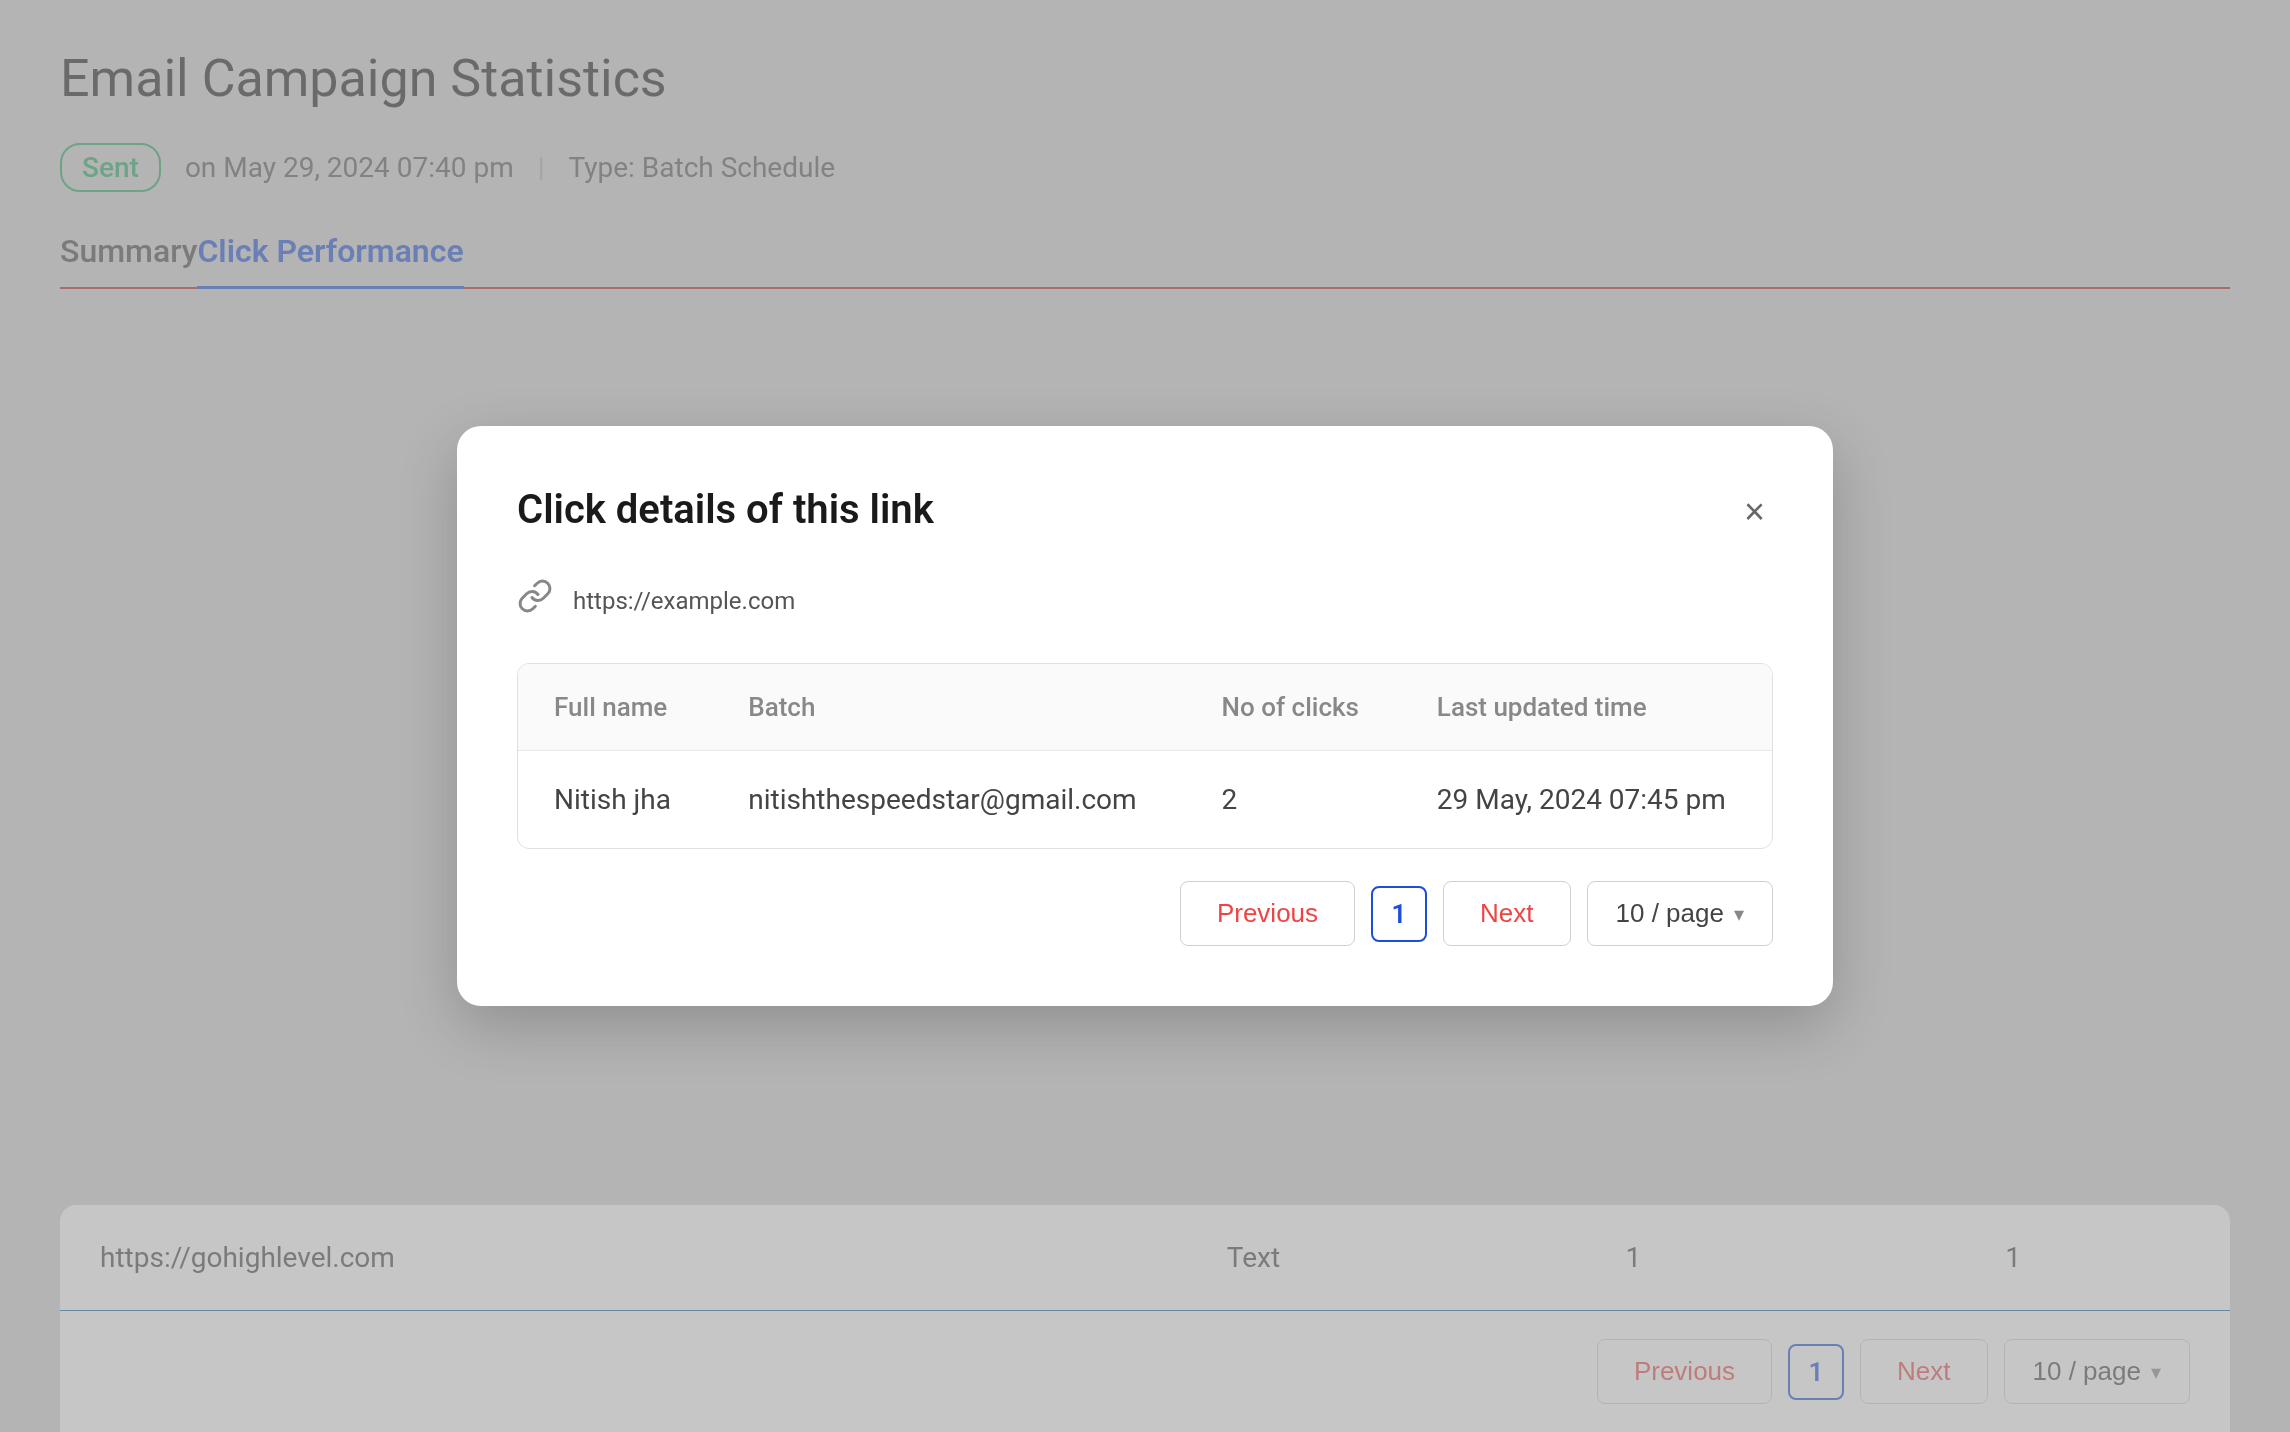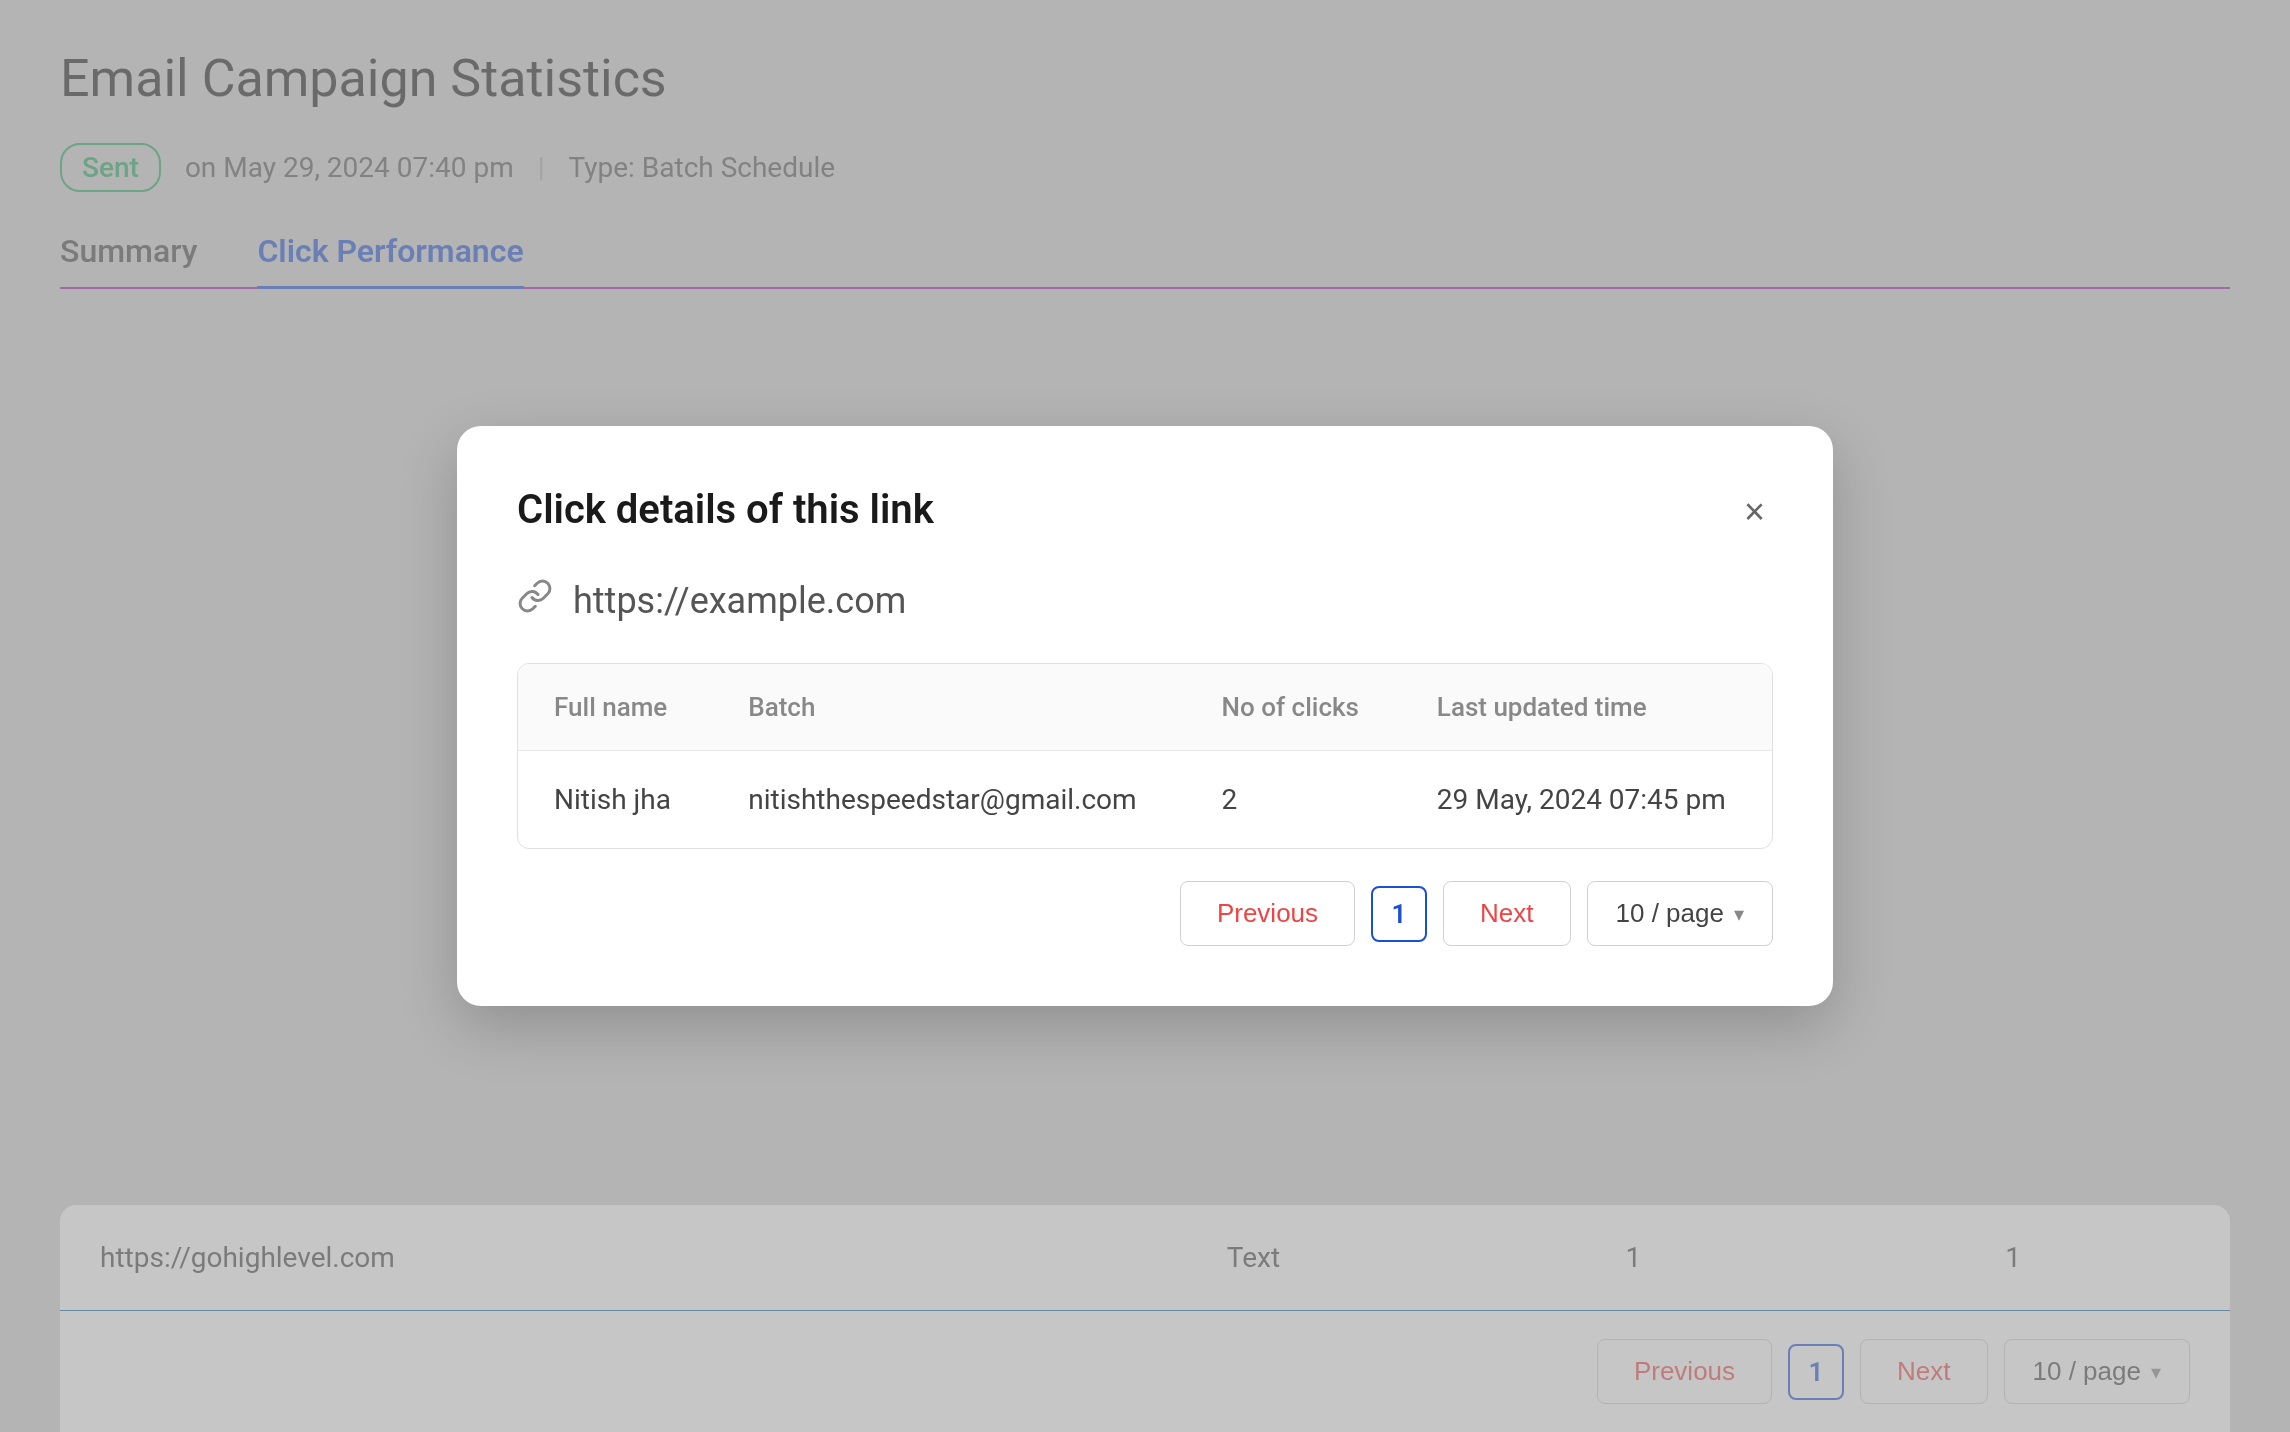--- a/index.html
+++ b/index.html
@@ -48,22 +48,21 @@
       color: #555;
     }
 
     .meta-divider {
       color: #aaa;
       font-size: 28px;
     }
 
     .tabs {
       display: flex;
-      gap: 60px;
-      border-bottom: 2px solid #a21caf;
+      border-bottom: 2px solid #b91c1c;
       margin-bottom: 0;
     }
 
     .tab {
       font-size: 32px;
       padding-bottom: 16px;
       cursor: pointer;
       color: #444;
       font-weight: 500;
       border-bottom: 3px solid transparent;
@@ -145,21 +144,21 @@
       gap: 20px;
       margin-bottom: 40px;
     }
 
     .link-icon {
       color: #888;
       font-size: 36px;
     }
 
     .link-url {
-      font-size: 36px;
+      font-size: 24px;
       color: #555;
     }
 
     
     .inner-table-container {
       border: 1px solid #e0e0e0;
       border-radius: 12px;
       overflow: hidden;
       margin-bottom: 32px;
     }

